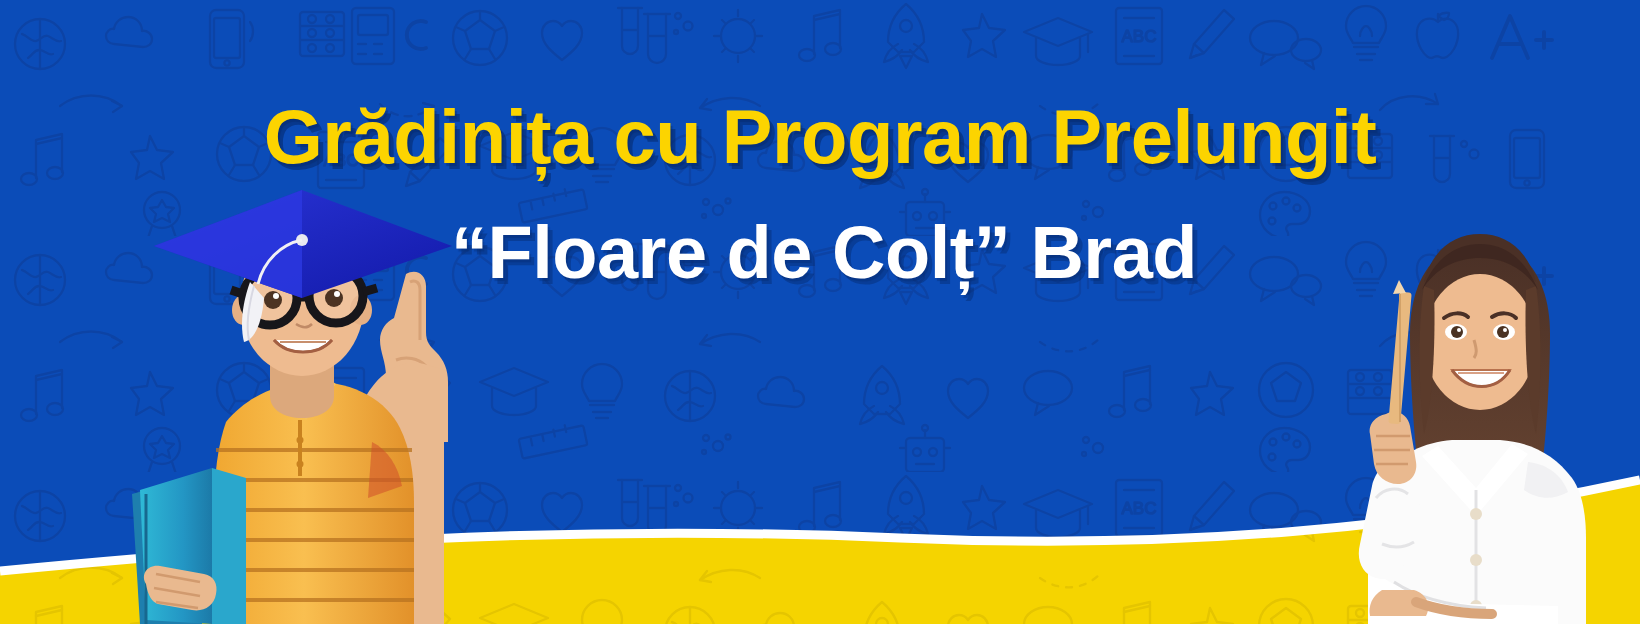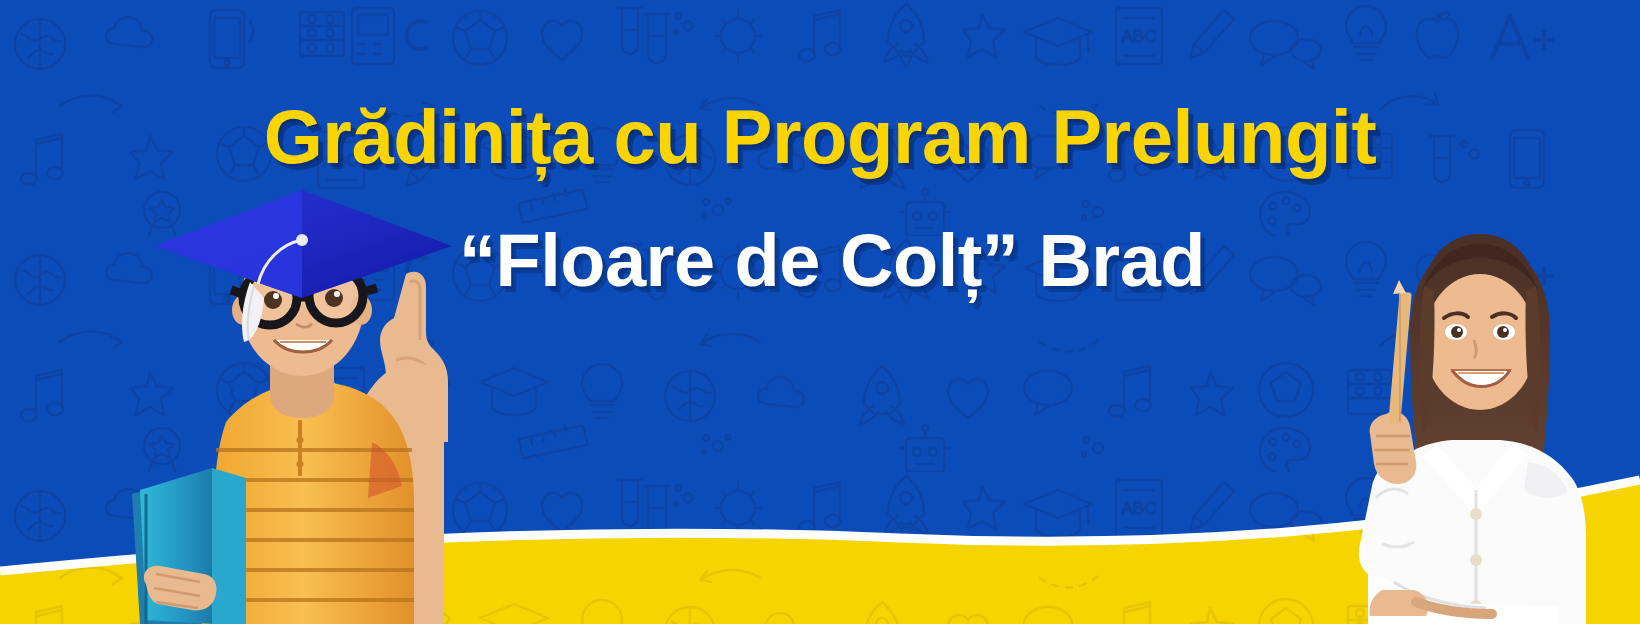--- a/index.html
+++ b/index.html
@@ -19,21 +19,21 @@
     pointer-events:none;
   }
   .title{
     margin:0;position:absolute;top:99px;left:50%;transform:translateX(-50%);
     white-space:nowrap;
     font-size:76px;line-height:1;font-weight:700;letter-spacing:-0.5px;
     color:#fcd400;
     text-shadow:5px 6px 0 rgba(5,40,105,.55), 2px 3px 1px rgba(5,40,105,.45);
   }
   .subtitle{
-    margin:12px;position:absolute;top:212px;left:50%;transform:translateX(-50%);
+    margin:4px;position:absolute;top:212px;left:50%;transform:translateX(-50%);
     white-space:nowrap;
     font-size:74px;line-height:1;font-weight:700;letter-spacing:-0.5px;
     color:#ffffff;
     text-shadow:5px 6px 0 rgba(5,40,105,.40), 2px 3px 1px rgba(5,40,105,.35);
   }
 
   
   .figure{position:absolute;bottom:0;}
   #boy-figure{left:110px;bottom:0;width:410px;height:470px;}
   #girl-figure{right:0px;bottom:0;width:350px;height:410px;}

